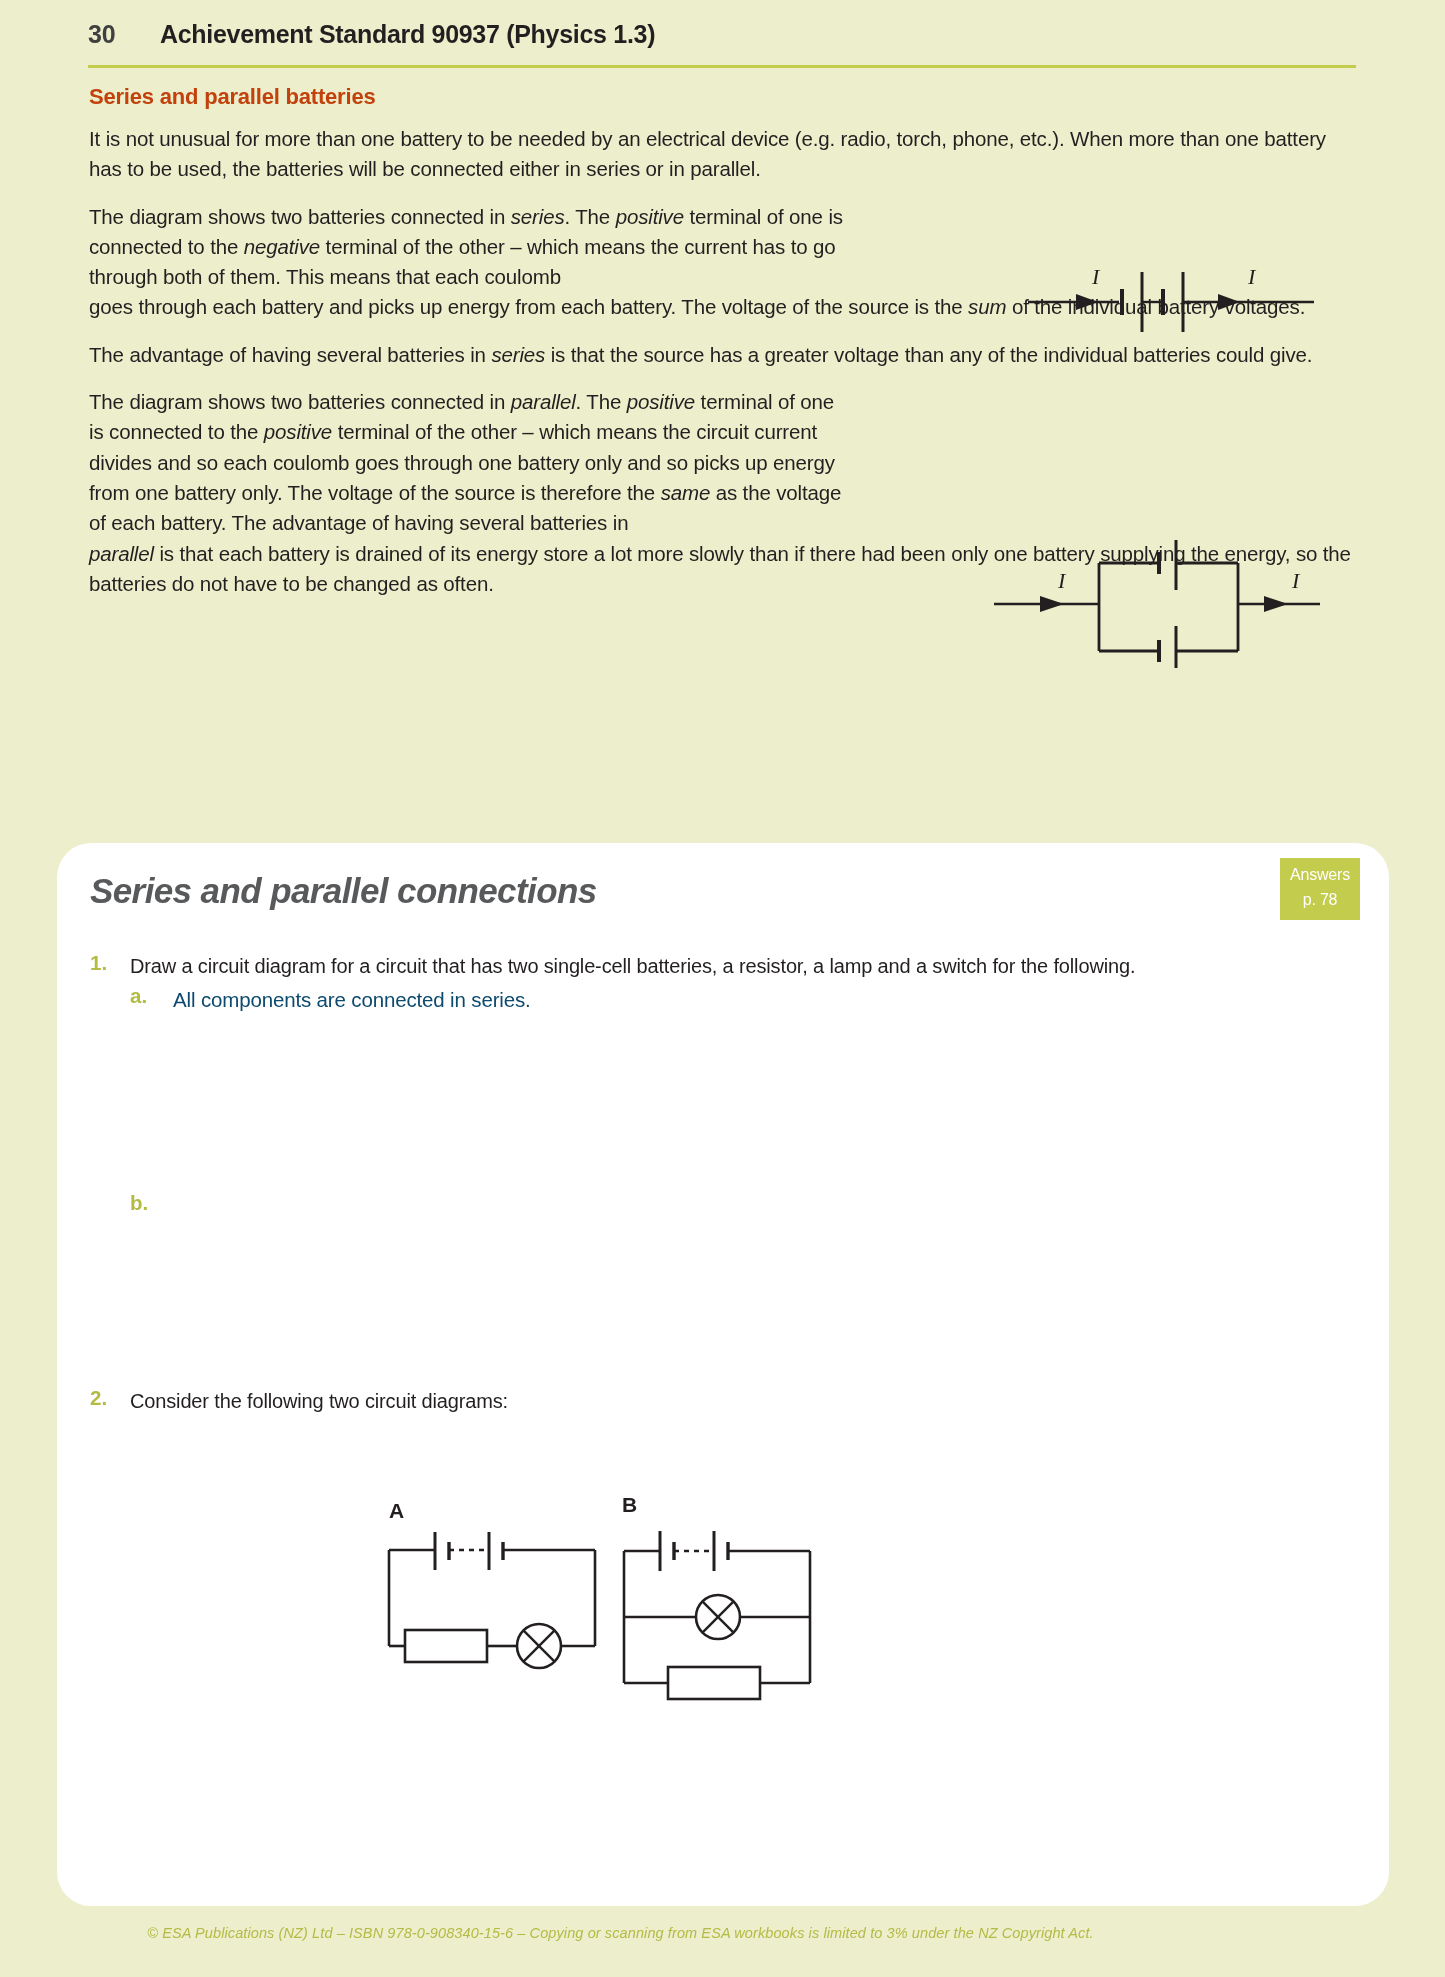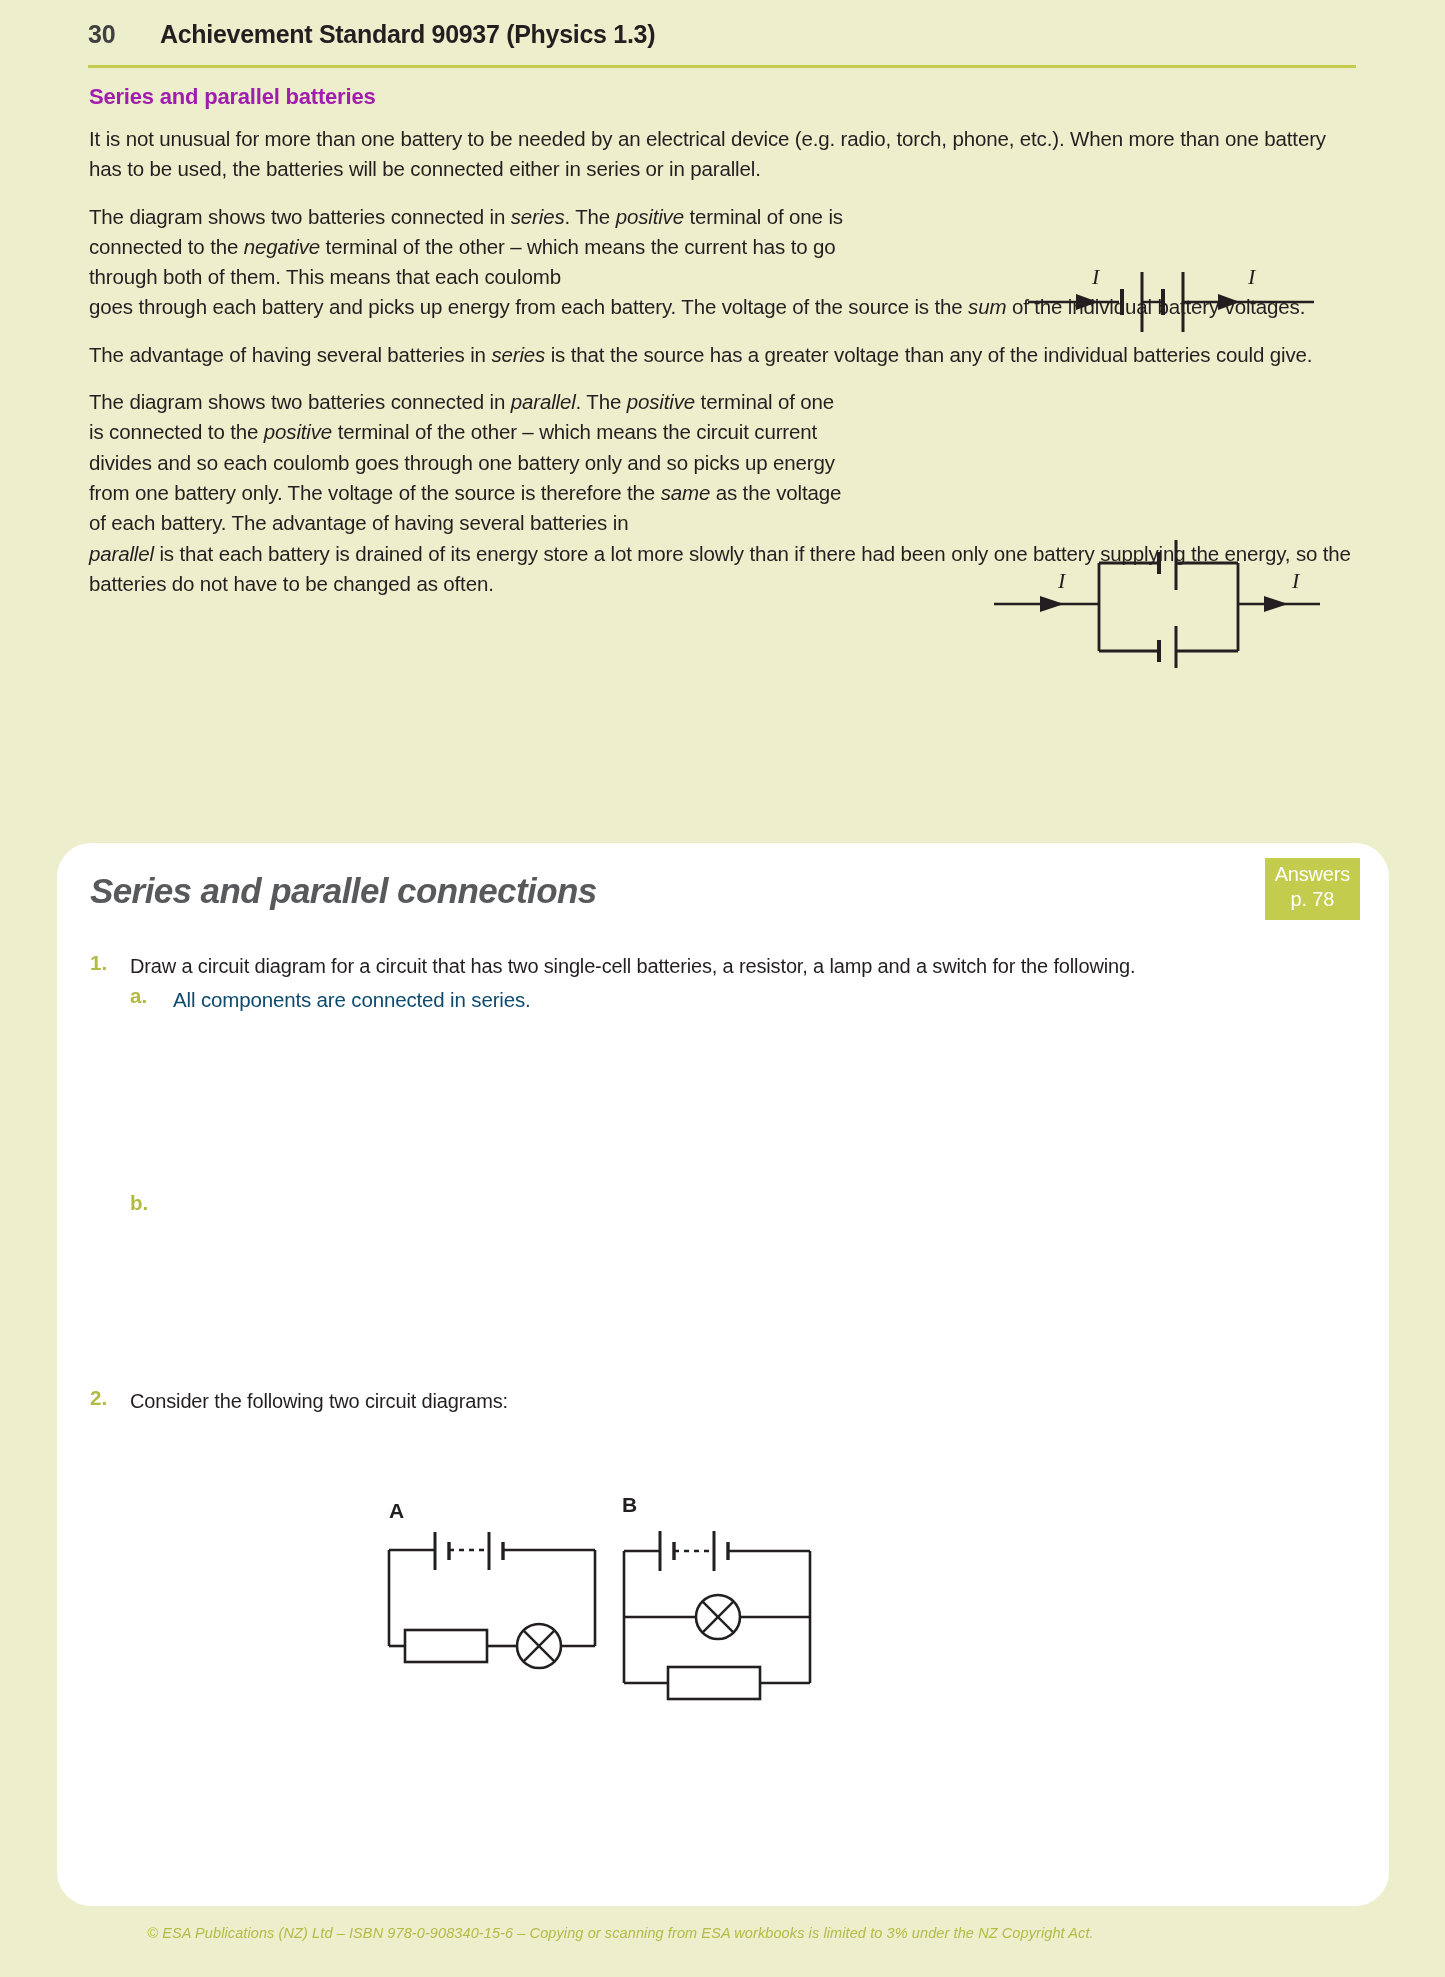--- a/index.html
+++ b/index.html
@@ -51,21 +51,21 @@
   
   .prose {
     position: absolute;
     left: 89px;
     top: 84px;
     width: 1270px;
   }
   .section-heading {
     font-size: 22px;
     font-weight: bold;
-    color: #a21caf;
+    color: #c2410c;
     letter-spacing: -0.2px;
     margin: 0 0 14px 0;
   }
   .para {
     font-size: 20.5px;
     line-height: 30.3px;
     color: #231f20;
     margin: 0 0 17px 0;
     letter-spacing: -0.15px;
   }
@@ -107,21 +107,21 @@
     font-weight: bold;
     color: #58595b;
     letter-spacing: -0.6px;
   }
   .answers-badge {
     position: absolute;
     right: 29px;
     top: 15px;
     background: #c3cc4d;
     color: #ffffff;
-    font-size: 20px;
+    font-size: 16px;
     line-height: 25px;
     text-align: center;
     padding: 4px 10px 8px 10px;
     letter-spacing: -0.2px;
   }
   .answers-badge div { display: block; }
 
   
   .q {
     position: absolute;

